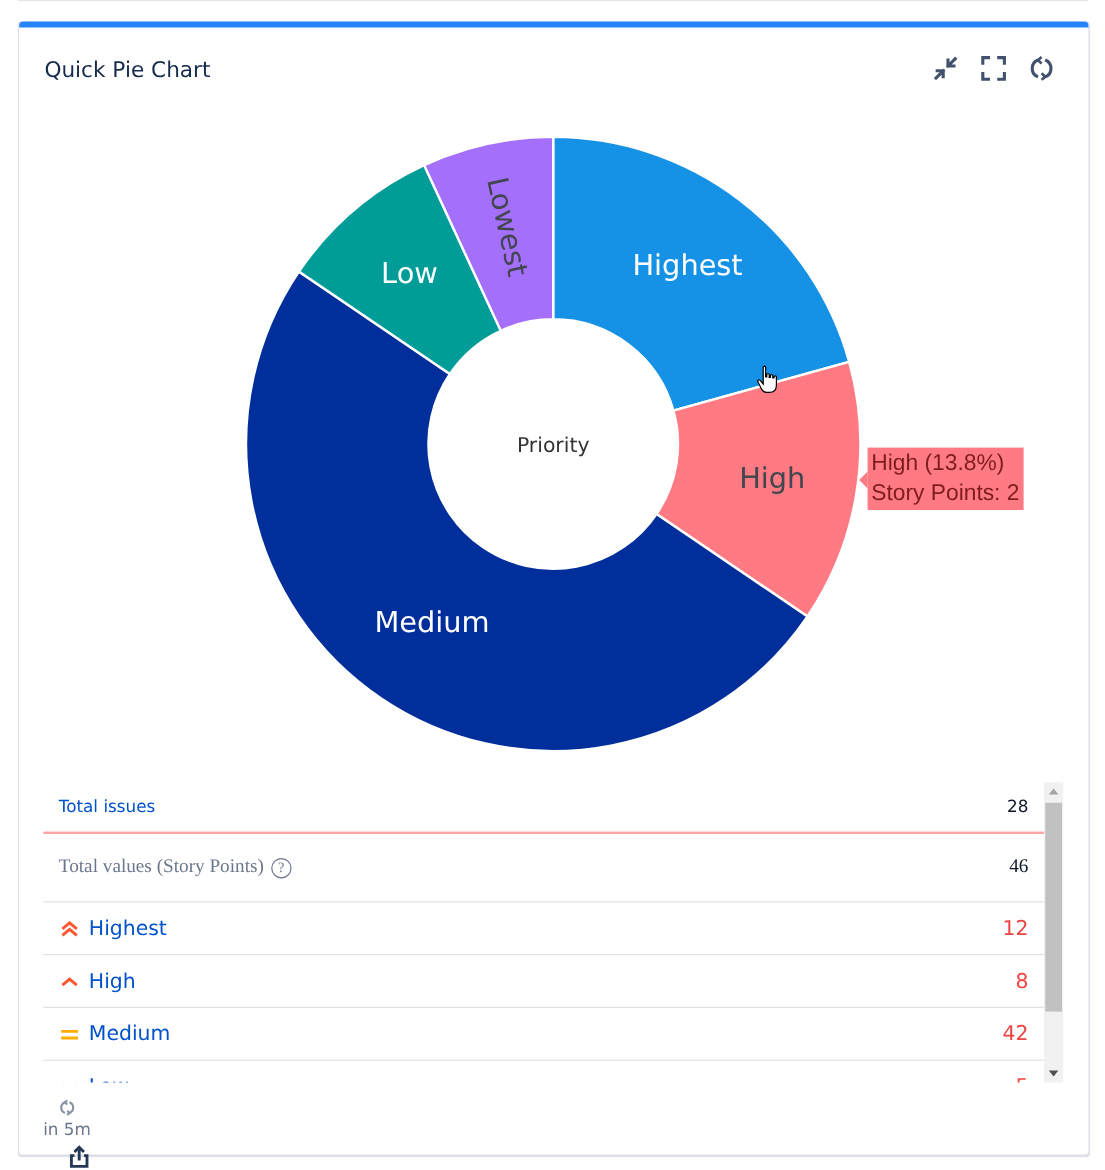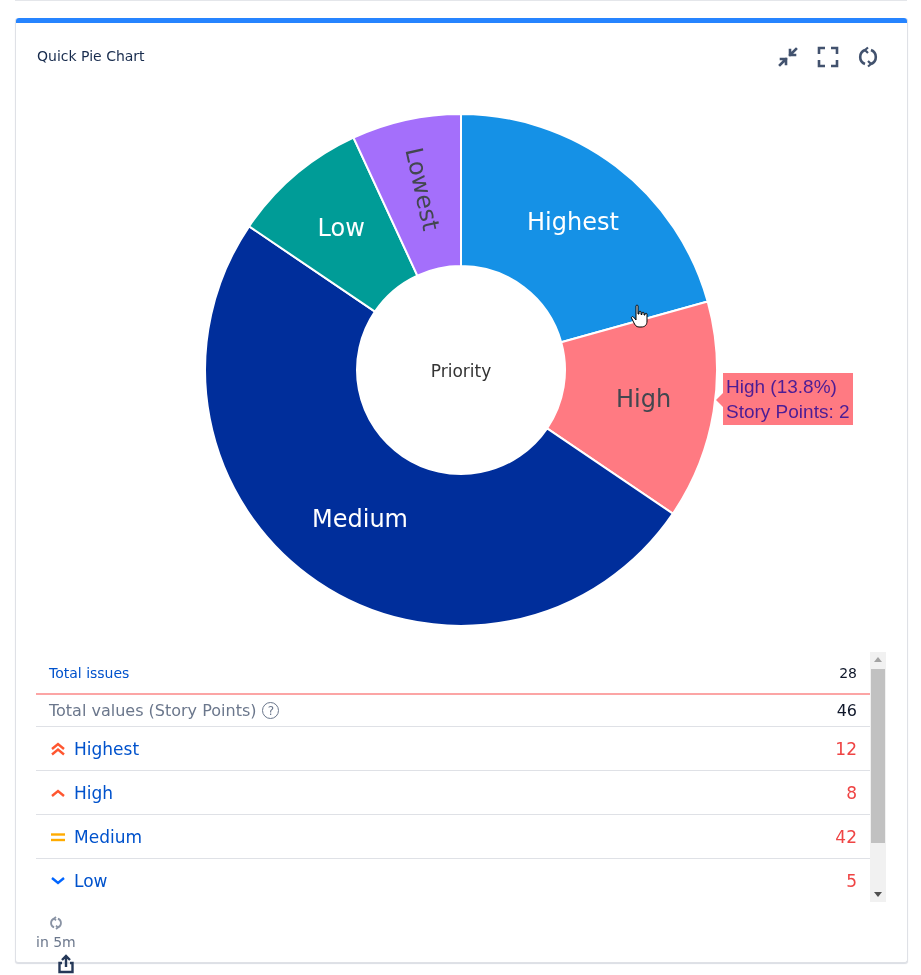--- a/index.html
+++ b/index.html
@@ -1,31 +1,31 @@
 <!DOCTYPE html>
 <html><head>
 <meta charset="utf-8">
 <style>
   html, body { margin: 0; padding: 0; background: #ffffff; }
   body { width: 921px; height: 975px; position: relative; overflow: hidden; font-family: "DejaVu Sans", sans-serif; }
   .top-strip { position: absolute; left: 15px; top: 0; width: 892px; height: 1px; background: #e4e6ea; }
   .card { position: absolute; left: 15px; top: 18px; width: 891px; height: 944px; background: #fff; border: 1px solid #dfe1e6; border-top: none; border-radius: 3px; box-shadow: 0 1px 1px rgba(9,30,66,0.15); }
   .card-accent { position: absolute; left: 0; top: 0; right: 0; height: 5px; background: #2684ff; border-radius: 3px 3px 0 0; }
-  .card-title { position: absolute; left: 21px; top: 30px; font-size: 14px; color: #172b4d; font-family: "DejaVu Sans", sans-serif; }
+  .card-title { position: absolute; left: 21px; top: 30px; font-size: 18px; color: #172b4d; font-family: "DejaVu Sans", sans-serif; }
   .header-icons { position: absolute; right: 26px; top: 26px; display: flex; gap: 14px; }
   .hicon { width: 26px; height: 26px; display: flex; align-items: center; justify-content: center; cursor: pointer; }
   .chart-wrap { position: absolute; left: 0; top: 0; }
   svg text { font-family: "DejaVu Sans", sans-serif; }
-  .tooltip { position: absolute; left: 723px; top: 373px; background: #ff7a82; color: #4c1d95; font-family: "Liberation Sans", sans-serif; font-size: 19px; line-height: 25px; padding: 1px 3px; white-space: nowrap; }
+  .tooltip { position: absolute; left: 723px; top: 373px; background: #ff7a82; color: #7f1d1d; font-family: "Liberation Sans", sans-serif; font-size: 19px; line-height: 25px; padding: 1px 3px; white-space: nowrap; }
   .tooltip:before { content: ""; position: absolute; left: -7px; top: 20px; border-top: 7px solid transparent; border-bottom: 7px solid transparent; border-right: 7px solid #ff7a82; }
   .table-area { position: absolute; left: 36px; top: 652px; width: 850px; height: 250px; overflow: hidden; }
   .table-inner { position: absolute; left: 0; top: 0; width: 834px; }
   .row { position: relative; display: flex; align-items: center; justify-content: space-between; border-bottom: 1px solid #dfe1e6; padding: 0 13px; box-sizing: border-box; }
   .row.total-issues { height: 43px; border-bottom: 2px solid #fca5a5; font-size: 14px; }
-  .row.total-values { height: 32px; font-size: 16px; }
+  .row.total-values { height: 57px; font-size: 16px; font-family: Liberation Serif, serif; }
   .row.prio { height: 44px; font-size: 17px; }
   .lbl-blue { color: #0052cc; }
   .lbl-grey { color: #6b778c; }
   .val-grey { color: #0f172a; }
   .val-dark { color: #ef4444; }
   .prio-left { display: flex; align-items: center; gap: 7px; }
   .prio-icon { width: 18px; height: 18px; display: inline-flex; align-items: center; justify-content: center; }
   .help-icon { display: inline-flex; width: 17px; height: 17px; border: 1.6px solid #6b778c; border-radius: 50%; font-size: 12px; align-items: center; justify-content: center; margin-left: 6px; color: #6b778c; box-sizing: border-box; }
   .scrollbar { position: absolute; left: 870px; top: 652px; width: 16px; height: 250px; background: #f1f1f1; }
   .scroll-up { position: absolute; left: 4px; top: 5px; width: 0; height: 0; border-left: 4px solid transparent; border-right: 4px solid transparent; border-bottom: 5px solid #a3a3a3; }

